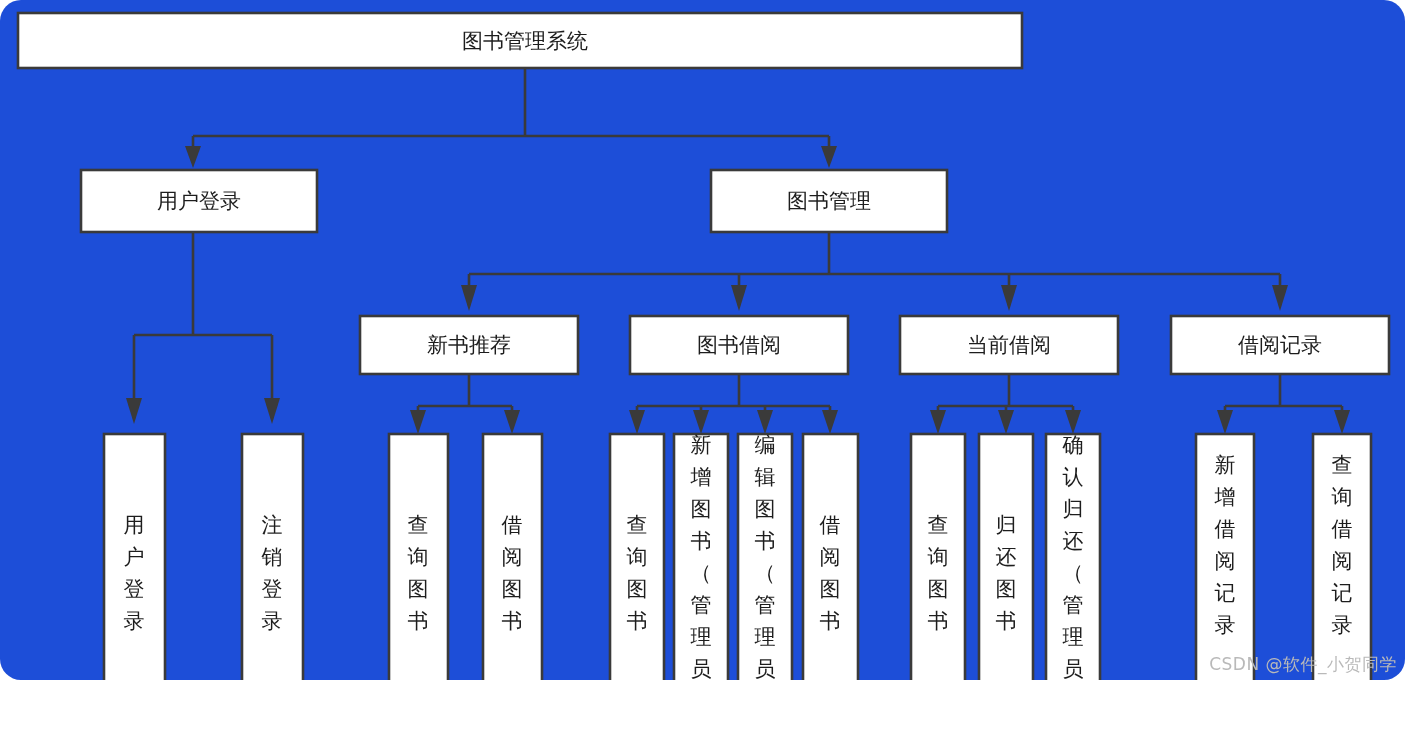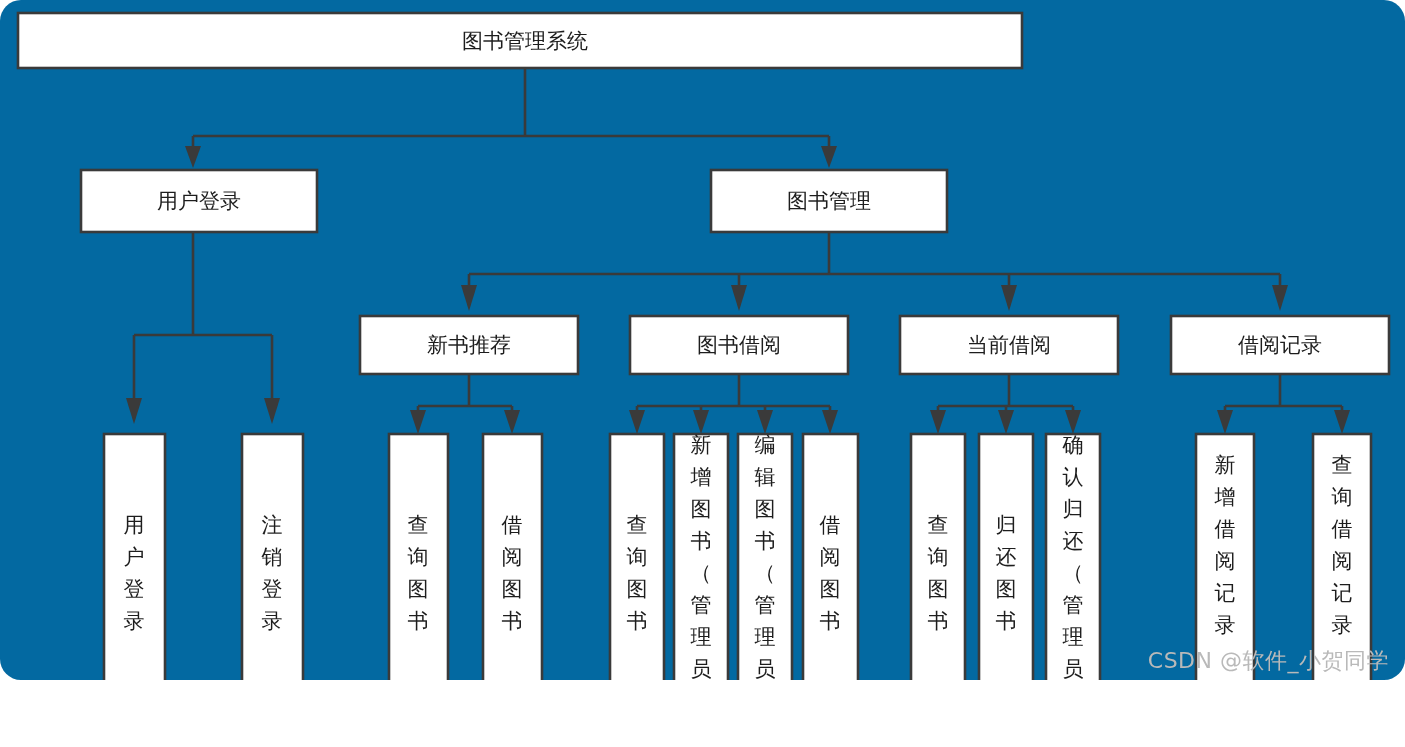--- a/index.html
+++ b/index.html
@@ -7,21 +7,21 @@
     padding: 0;
     background: #ffffff;
   }
   body {
     font-family: "DejaVu Sans", "Liberation Sans", sans-serif;
   }
   #diagram-root {
     position: relative;
     width: 1405px;
     height: 680px;
-    background: #0369a1;
+    background: #1d4ed8;
     overflow: hidden;
     border-radius: 21px;
   }
   svg.tree-canvas {
     position: absolute;
     left: 0;
     top: 0;
     width: 1405px;
     height: 747px;
   }
@@ -48,24 +48,24 @@
     dominant-baseline: middle;
   }
   .node-label-vertical {
     fill: #1d1d1d;
     font-family: "DejaVu Sans", "Liberation Sans", sans-serif;
     font-size: 21px;
     text-anchor: middle;
   }
   .watermark-text {
     position: absolute;
-    right: 16px;
+    right: 8px;
     bottom: 4px;
     font-family: "DejaVu Sans", "Liberation Sans", sans-serif;
-    font-size: 22px;
+    font-size: 17px;
     color: #b9b9b9;
     letter-spacing: 0.5px;
     white-space: nowrap;
     pointer-events: none;
   }
 </style>
 </head>
 <body>
 
 <div id="diagram-root">

